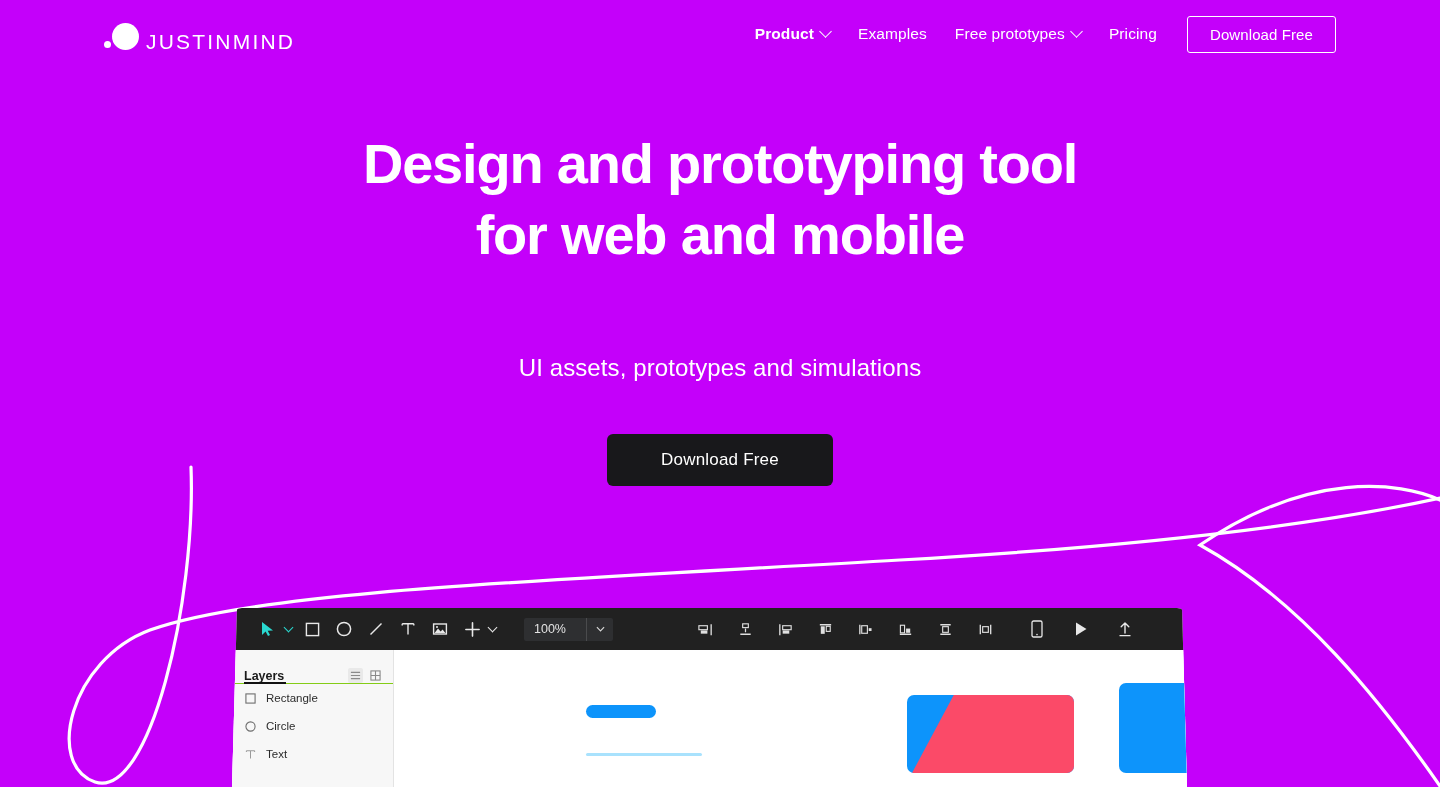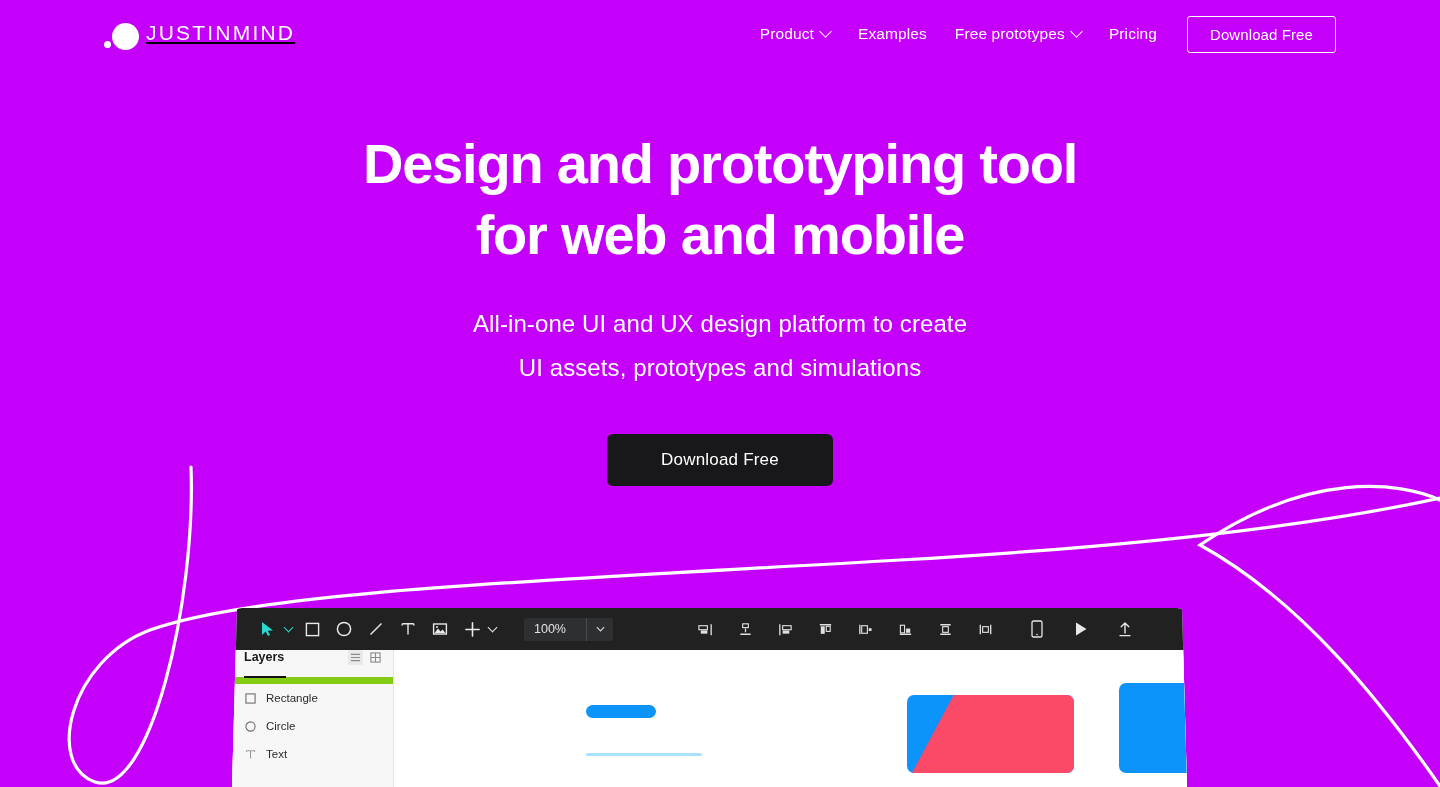--- a/index.html
+++ b/index.html
@@ -18,36 +18,36 @@
   }
 
   
   .deco { position:absolute; left:0; top:0; width:1440px; height:787px; pointer-events:none; z-index:1; }
 
   
   .header {
     position:absolute; left:0; top:0; width:1440px; height:68px;
     display:flex; align-items:center; z-index:5;
   }
-  .logo { position:absolute; left:104px; top:21px; display:flex; align-items:flex-start; gap:0;text-decoration:underline; }
+  .logo { position:absolute; left:104px; top:21px; display:flex; align-items:flex-end; gap:0; }
   .logo-mark { position:relative; width:42px; height:30px; }
   .logo-dot-sm { position:absolute; left:0; bottom:3px; width:7px; height:7px; border-radius:50%; background:#fff; }
   .logo-dot-lg { position:absolute; left:8px; top:2px; width:27px; height:27px; border-radius:50%; background:#fff; }
   .logo-text {
     color:#fff; font-size:21px; letter-spacing:2.2px; font-weight:400;
     line-height:1; position:relative; top:1px;
   }
 
   .nav { position:absolute; right:104px; top:0; height:68px; display:flex; align-items:center; gap:0; }
   .nav-item {
     color:#fff; font-size:15.5px; font-weight:500; letter-spacing:.1px;
     display:flex; align-items:center; gap:7px; cursor:pointer;
     padding:0 14px;
   }
-  .nav-item:first-child { padding-left:0; }
+  .nav-item:first-child { padding-left:0;font-weight:bold; }
   .chev {
     width:9px; height:9px; border-right:1.6px solid #fff; border-bottom:1.6px solid #fff;
     transform:rotate(45deg); position:relative; top:-3px;
   }
   .btn-outline {
     margin-left:16px;
     border:1.4px solid #fff; border-radius:3px;
     color:#fff; font-size:15px; font-weight:500;
     padding:9px 22px; cursor:pointer; background:transparent;
     letter-spacing:.1px; white-space:nowrap;
@@ -112,22 +112,22 @@
   .tool-mid { display:flex; align-items:center; gap:8px; margin-left:76px; }
   .tool-right { display:flex; align-items:center; gap:12px; margin-left:auto; padding-right:46px; }
 
   
   .body-area { position:absolute; left:0; top:42px; right:0; bottom:0; background:#fff; display:flex; }
   .layers {
     width:162px; background:#f7f7f7; border-right:1px solid #e3e3e3;
     position:relative;
   }
   .layers-head {
-    height:34px; display:flex; align-items:flex-start; padding:0 10px 0 12px;
-    border-bottom:7px solid #84cc16; position:relative;
+    height:34px; display:flex; align-items:flex-end; padding:0 10px 0 12px;
+    border-bottom:1px solid #84cc16; position:relative;
   }
   .layers-title { font-size:12.5px; font-weight:700; color:#1a1a1a; }
   .layers-title-underline { position:absolute; left:12px; bottom:-1px; width:42px; height:2px; background:#111; }
   .layers-tools { margin-left:auto; display:flex; gap:5px; }
   .lt-btn { width:15px; height:15px; display:flex; align-items:center; justify-content:center; cursor:pointer; border-radius:2px; }
   .lt-btn.active { background:#e9e9e9; }
   .layer-row {
     height:28px; display:flex; align-items:center; gap:10px; padding:0 12px; cursor:pointer;
     font-size:11.5px; color:#2b2b2b;
   }
@@ -185,21 +185,21 @@
       <button class="btn-outline">Download Free</button>
     </nav>
   </div>
 
   <div class="hero">
     <h1 class="hero-title">
       <span>Design and prototyping tool</span><br>
       <span>for web and mobile</span>
     </h1>
     <p class="hero-sub">
-      <span>All-in-one UI and UX design platform to create</span><br>
+      <br>
       <span>UI assets, prototypes and simulations</span>
     </p>
     <button class="cta">Download Free</button>
 
   </div>
 
   <div class="appwrap">
     <div class="app">
       <div class="app-shell">
 

